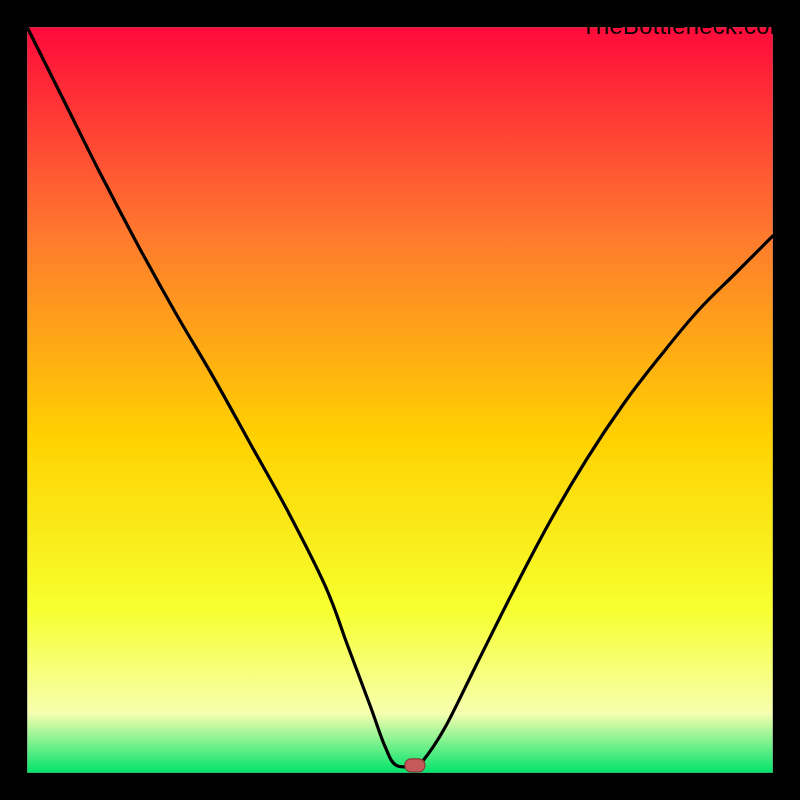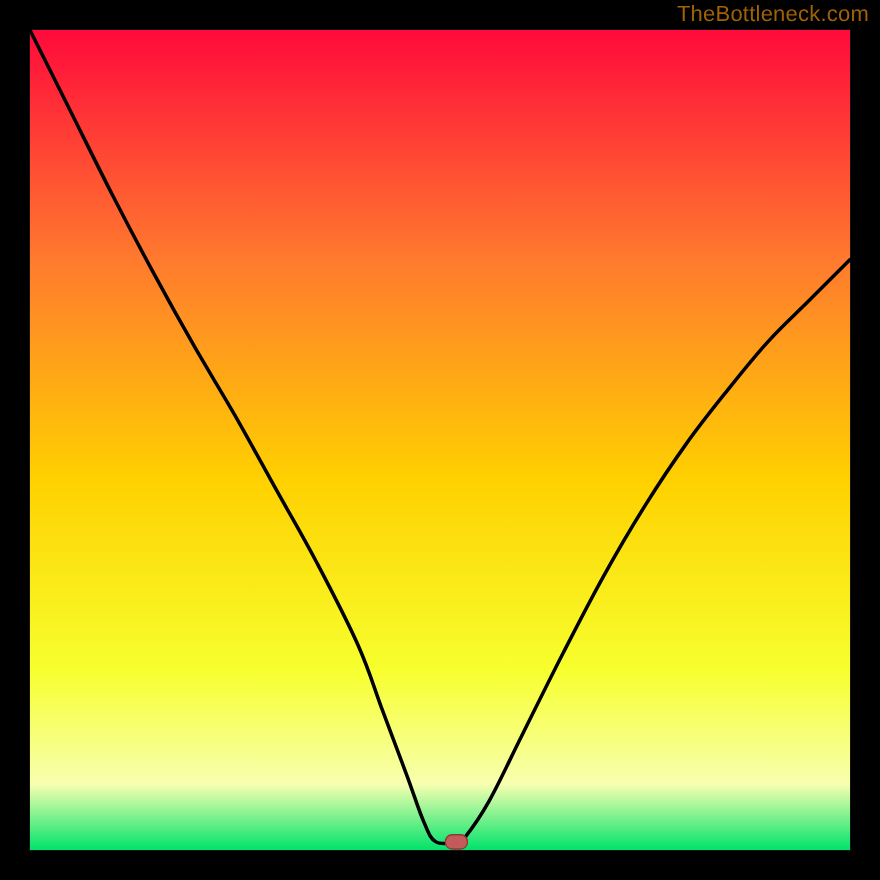--- a/index.html
+++ b/index.html
@@ -14,24 +14,24 @@
   .wrap {
     position: relative;
     width: 800px;
     height: 800px;
   }
   svg {
     display: block;
   }
   .watermark {
     position: absolute;
-    top: 2px;
+    top: 12px;
     right: 10px;
-    font-size: 20px;
-    color: #a16207;
+    font-size: 24px;
+    color: #000000;
     letter-spacing: 0.2px;
     font-weight: 400;
   }
 </style>
 </head>
 <body>
 
 <div class="wrap">
 
   <svg id="chart-svg" width="800" height="800" viewBox="0 0 800 800">

